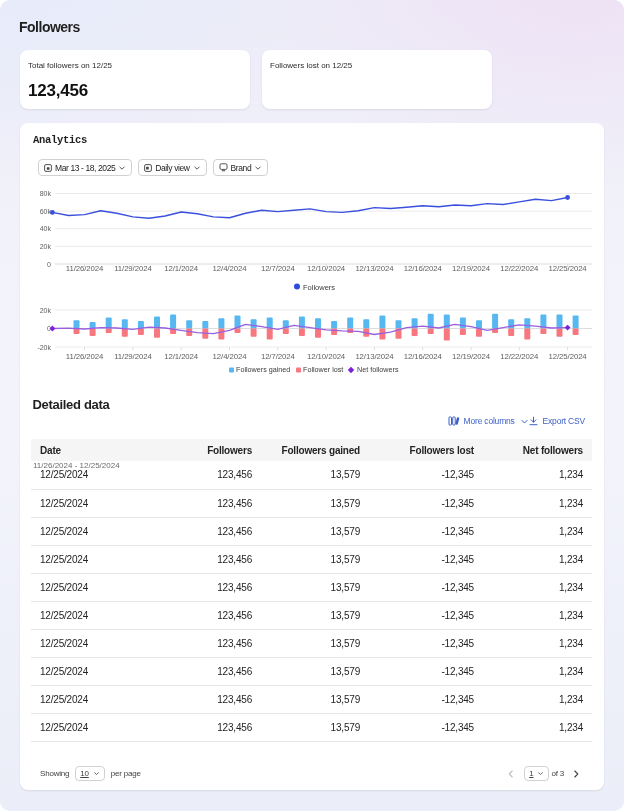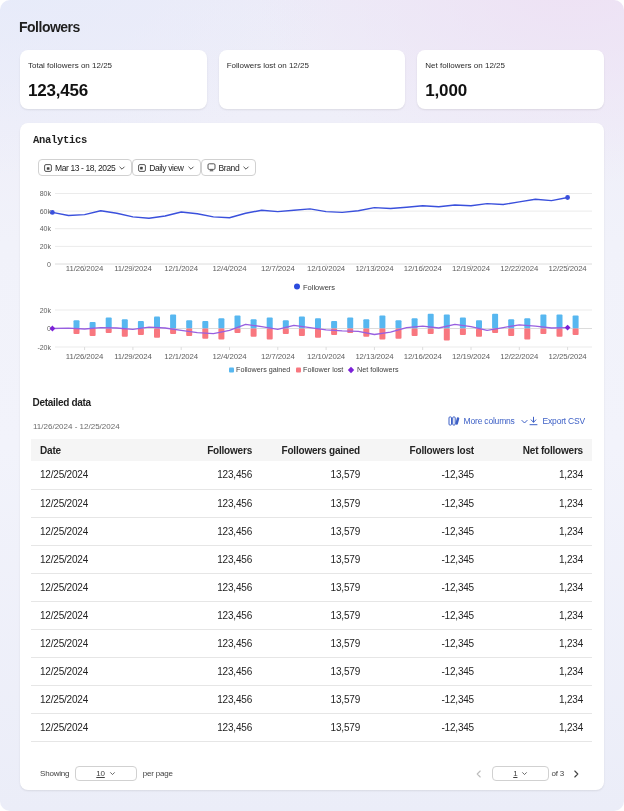--- a/index.html
+++ b/index.html
@@ -4,57 +4,53 @@
 <style>
 * { margin:0; padding:0; box-sizing:border-box; }
 html,body { width:624px; height:811px; background:#fff; font-family:"Liberation Sans", sans-serif; -webkit-font-smoothing:antialiased; }
 .bg { position:absolute; left:0; top:0; width:624px; height:811px; border-radius:10px; overflow:hidden;
   background:
     radial-gradient(440px 280px at 92% -2%, rgba(238,225,244,0.95), rgba(238,225,244,0) 72%),
     radial-gradient(500px 320px at 2% -4%, rgba(230,235,250,0.95), rgba(230,235,250,0) 65%),
     linear-gradient(180deg, #edecf8 0%, #f1f2fa 30%, #f2f3fb 55%, #ebedf8 100%);
 }
 .title { position:absolute; left:19px; top:19px; font-size:14px; font-weight:700; color:#1f1f1f; letter-spacing:-0.5px; }
-.cards { position:absolute; left:20px; top:50px; width:584px; display:flex; gap:12px; }
+.cards { position:absolute; left:20px; top:50px; width:472px; display:flex; gap:12px; }
 .card { background:#fff; border-radius:8px; box-shadow:0 1px 2px rgba(0,0,0,0.09); height:59px; flex:1; padding:11px 0 0 8px; }
 .card .lbl { font-size:8px; color:#2b2b2b; letter-spacing:0; }
 .card .val { font-size:17px; font-weight:700; color:#111; margin-top:11px; letter-spacing:-0.2px; }
 .big { position:absolute; left:20px; top:123px; width:584px; height:667px; background:#fff; border-radius:8px; box-shadow:0 1px 2px rgba(0,0,0,0.09); }
 .h2 { position:absolute; left:33px; top:134px; font-size:10.5px; font-weight:700; color:#1f1f1f; letter-spacing:-0.3px;font-family:Liberation Mono, monospace; }
-.btnrow { position:absolute; left:38px; top:159px; display:flex; }
+.btnrow { position:absolute; left:38px; top:159px; display:flex; gap:6px; }
 .btn { display:flex; align-items:center; height:17px; border:1px solid #d1d1d1; border-radius:4px; background:#fff; padding:0 5px; font-size:8.5px; letter-spacing:-0.4px; color:#242424; font-weight:400; white-space:nowrap; }
-.h3 { position:absolute; left:32.5px; top:397px; font-size:10px; font-weight:700; color:#1f1f1f; letter-spacing:-0.3px; }
-.range { position:absolute; left:33px; top:398px; font-size:8px; color:#6b6b6b;margin-top:24px; }
+.h3 { position:absolute; left:32.5px; top:397px; font-size:13px; font-weight:700; color:#1f1f1f; letter-spacing:-0.3px; }
+.range { position:absolute; left:33px; top:437px; font-size:8px; color:#6b6b6b;margin-top:24px; }
 .links { position:absolute; right:39px; top:415px; display:flex; align-items:center; gap:0; }
 .link { display:flex; align-items:center; font-size:8.5px; letter-spacing:-0.2px; color:#3d60c6; }
 table { position:absolute; left:31px; top:439px; width:561px; border-collapse:collapse; table-layout:fixed; font-size:10px; letter-spacing:-0.2px; color:#242424; }
 col.w1{width:120px} col.w2{width:110px} col.w3{width:108px} col.w4{width:114px} col.w5{width:109px}
 thead td { background:#f5f5f5; font-weight:700; height:22px; color:#242424; }
 tbody td { height:28px; border-bottom:1px solid #e6e6e6; font-weight:400; }
 td.c1 { text-align:left; padding-left:9px; }
 td.r { text-align:right; padding-right:9px; }
 .foot { position:absolute; left:31px; top:741px; width:561px; height:65px; display:flex; align-items:center; justify-content:space-between; font-size:8px; letter-spacing:-0.2px; color:#424242; padding:0 11px 0 9px; }
-.sel { display:inline-flex; align-items:center; border:1px solid #d1d1d1; border-radius:4px; height:15px; padding:0 20px; background:#fff; margin:0 6px;text-decoration:underline; }
+.sel { display:inline-flex; align-items:center; border:1px solid #d1d1d1; border-radius:4px; height:15px; padding:0 4px; background:#fff; margin:0 6px;text-decoration:underline; }
 .pager { display:flex; align-items:center; }
 </style>
 </head>
 <body>
 <div class="bg"></div>
 <div class="title">Followers</div>
 <div class="cards">
   <div class="card">
       <div class="lbl">Total followers on 12/25</div>
       <div class="val">123,456</div>
     </div>
   <div class="card">
       <div class="lbl">Followers lost on 12/25</div>
-    </div>
-  <div class="card">
-      <div class="lbl">Net followers on 12/25</div>
-      <div class="val">1,000</div>
     </div>
 </div>
 <div class="big"></div>
 <div class="h2">Analytics</div>
 <div class="btnrow">
   <div class="btn"><svg width="8" height="8" viewBox="0 0 8 8" style="margin-right:3px;flex:none">
         <rect x="0.6" y="0.6" width="6.8" height="6.8" rx="1.4" fill="none" stroke="#424242" stroke-width="0.9"></rect>
         <rect x="2.8" y="3.3" width="2.7" height="2.5" rx="0.5" fill="#424242"></rect>
       </svg>Mar 13 - 18, 2025<svg width="8" height="8" viewBox="0 0 8 8" style="margin-left:3px;flex:none">
         <path d="M1.8 3 L4 5.2 L6.2 3" fill="none" stroke="#424242" stroke-width="0.9" stroke-linecap="round" stroke-linejoin="round"></path>

